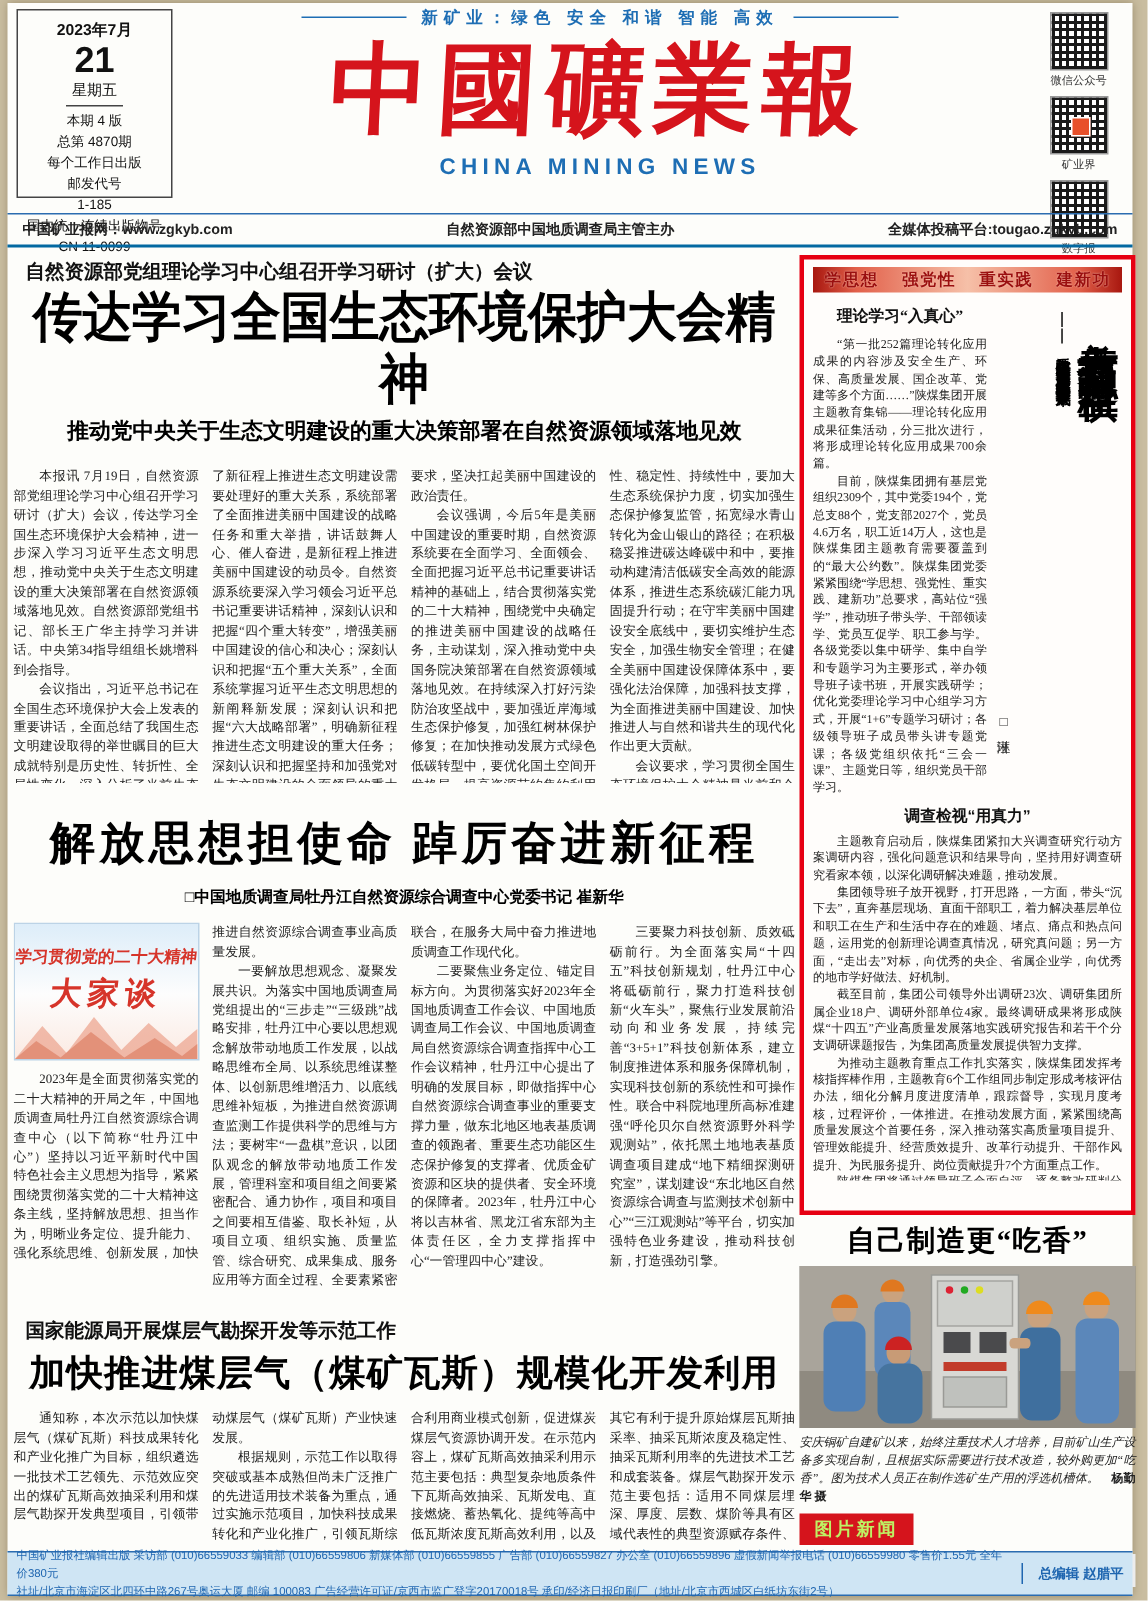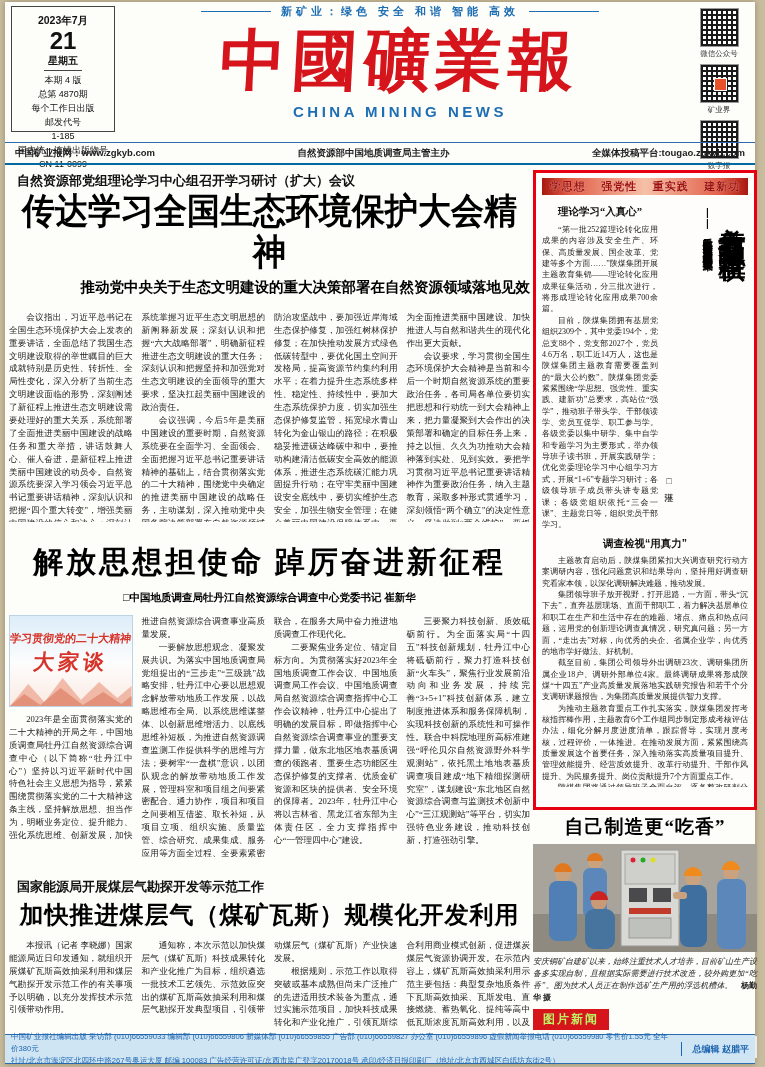--- a/index.html
+++ b/index.html
@@ -15,21 +15,21 @@
     background:#fdfdfa;box-shadow:0 0 6px rgba(90,75,40,.45);
   }
   
   .date-box{
     position:absolute;left:6px;top:4px;width:104px;height:126px;
     border:1px solid #444;text-align:center;color:#111;
     padding-top:5px;box-sizing:border-box;font-size:9px;line-height:1.55;
   }
   .date-box .d-month{font-size:10.5px;font-weight:bold;}
   .date-box .d-day{font-size:24px;font-weight:bold;line-height:1.05;}
-  .date-box .d-week{font-size:10px;border-bottom:1px solid #444;display:inline-block;padding:0 4px 1px;margin-bottom:3px;font-weight:bold;}
+  .date-box .d-week{font-size:10px;border-bottom:1px solid #444;display:inline-block;padding:0 4px 1px;margin-bottom:3px;}
   .masthead{
     position:absolute;left:130px;top:2px;width:530px;text-align:center;
   }
   .tagline{
     color:#1e6eb4;font-size:11px;font-weight:bold;letter-spacing:4px;
     display:flex;align-items:center;justify-content:center;gap:10px;
   }
   .tagline:before,.tagline:after{content:"";flex:0 0 70px;height:1px;background:#1e6eb4;}
   .brand{
     font-family:"Liberation Serif","DejaVu Serif",serif;
@@ -62,21 +62,21 @@
     font-family:"Liberation Serif","DejaVu Serif",serif;
   }
   .bodycols p,.feature-text p{margin:0;text-indent:2em;}
   
   .lead{position:absolute;left:4px;top:168px;width:521px;height:352px;overflow:hidden;}
   .lead .kicker{margin:2px 0 4px 8px;}
   .lead-headline{
     font-size:33px;font-weight:900;color:#000;text-align:center;
     letter-spacing:0px;line-height:1.15;transform:scaleY(1.08);
   }
-  .lead-subhead{font-size:14.5px;font-weight:bold;text-align:right;margin:8px 0 14px;}
+  .lead-subhead{font-size:14.5px;font-weight:bold;text-align:center;margin:8px 0 14px;}
   .lead .bodycols{height:236px;overflow:hidden;}
   
   .feature{
     position:absolute;left:528px;top:168px;width:224px;height:640px;
     border:3px solid #e60012;box-sizing:border-box;background:#fffdfb;
     padding:5px 6px;overflow:hidden;
   }
   .feature-banner{
     height:17px;display:flex;align-items:center;justify-content:space-around;
     background:linear-gradient(90deg,#a8170f,#e2604a 14%,#f6c0a8 50%,#e2604a 86%,#a8170f);
@@ -199,20 +199,21 @@
     <span>中国矿业报网：www.zgkyb.com</span>
     <span>自然资源部中国地质调查局主管主办</span>
     <span>全媒体投稿平台:tougao.zgkyb.com</span>
   </div>
 
   <div class="lead">
     <div class="kicker">自然资源部党组理论学习中心组召开学习研讨（扩大）会议</div>
     <div class="lead-headline">传达学习全国生态环境保护大会精神</div>
     <div class="lead-subhead">推动党中央关于生态文明建设的重大决策部署在自然资源领域落地见效</div>
     <div class="bodycols">
+        <p>本报讯 7月19日，自然资源部党组理论学习中心组召开学习研讨（扩大）会议，传达学习全国生态环境保护大会精神，进一步深入学习习近平生态文明思想，推动党中央关于生态文明建设的重大决策部署在自然资源领域落地见效。自然资源部党组书记、部长王广华主持学习并讲话。中央第34指导组组长姚增科到会指导。</p>
         <p>会议指出，习近平总书记在全国生态环境保护大会上发表的重要讲话，全面总结了我国生态文明建设取得的举世瞩目的巨大成就特别是历史性、转折性、全局性变化，深入分析了当前生态文明建设面临的形势，深刻阐述了新征程上推进生态文明建设需要处理好的重大关系，系统部署了全面推进美丽中国建设的战略任务和重大举措，讲话鼓舞人心、催人奋进，是新征程上推进美丽中国建设的动员令。自然资源系统要深入学习领会习近平总书记重要讲话精神，深刻认识和把握“四个重大转变”，增强美丽中国建设的信心和决心；深刻认识和把握“五个重大关系”，全面系统掌握习近平生态文明思想的新阐释新发展；深刻认识和把握“六大战略部署”，明确新征程推进生态文明建设的重大任务；深刻认识和把握坚持和加强党对生态文明建设的全面领导的重大要求，坚决扛起美丽中国建设的政治责任。</p>
         <p>会议强调，今后5年是美丽中国建设的重要时期，自然资源系统要在全面学习、全面领会、全面把握习近平总书记重要讲话精神的基础上，结合贯彻落实党的二十大精神，围绕党中央确定的推进美丽中国建设的战略任务，主动谋划，深入推动党中央国务院决策部署在自然资源领域落地见效。在持续深入打好污染防治攻坚战中，要加强近岸海域生态保护修复，加强红树林保护修复；在加快推动发展方式绿色低碳转型中，要优化国土空间开发格局，提高资源节约集约利用水平；在着力提升生态系统多样性、稳定性、持续性中，要加大生态系统保护力度，切实加强生态保护修复监管，拓宽绿水青山转化为金山银山的路径；在积极稳妥推进碳达峰碳中和中，要推动构建清洁低碳安全高效的能源体系，推进生态系统碳汇能力巩固提升行动；在守牢美丽中国建设安全底线中，要切实维护生态安全，加强生物安全管理；在健全美丽中国建设保障体系中，要强化法治保障，加强科技支撑，为全面推进美丽中国建设、加快推进人与自然和谐共生的现代化作出更大贡献。</p>
         <p>会议要求，学习贯彻全国生态环境保护大会精神是当前和今后一个时期自然资源系统的重要政治任务，各司局各单位要切实把思想和行动统一到大会精神上来，把力量凝聚到大会作出的决策部署和确定的目标任务上来，持之以恒、久久为功推动大会精神落到实处、见到实效。要把学习贯彻习近平总书记重要讲话精神作为重要政治任务，纳入主题教育，采取多种形式贯通学习，深刻领悟“两个确立”的决定性意义，坚决做到“两个维护”。要抓紧研究贯彻落实大会精神的对策举措，深化重大课题研究，出台自然资源部贯彻落实大会精神的文件，提出建设性、可操作、能落地的有效措施。要抓好贯彻大会精神的系列宣传报道，增强全民节约意识、环保意识、生态意识，引导全社会形成爱护自然、勤俭节约、绿色低碳的良好氛围。</p>
       </div>
   </div>
 
   <div class="feature">
     <div class="feature-banner">
         <span>学思想</span>
         <span>强党性</span>
@@ -261,21 +262,20 @@
           <p>二要聚焦业务定位、锚定目标方向。为贯彻落实好2023年全国地质调查工作会议、中国地质调查局工作会议、中国地质调查局自然资源综合调查指挥中心工作会议精神，牡丹江中心提出了明确的发展目标，即做指挥中心自然资源综合调查事业的重要支撑力量，做东北地区地表基质调查的领跑者、重要生态功能区生态保护修复的支撑者、优质金矿资源和区块的提供者、安全环境的保障者。2023年，牡丹江中心将以吉林省、黑龙江省东部为主体责任区，全力支撑指挥中心“一管理四中心”建设。</p>
           <p>三要聚力科技创新、质效砥砺前行。为全面落实局“十四五”科技创新规划，牡丹江中心将砥砺前行，聚力打造科技创新“火车头”，聚焦行业发展前沿动向和业务发展，持续完善“3+5+1”科技创新体系，建立制度推进体系和服务保障机制，实现科技创新的系统性和可操作性。联合中科院地理所高标准建强“呼伦贝尔自然资源野外科学观测站”，依托黑土地地表基质调查项目建成“地下精细探测研究室”，谋划建设“东北地区自然资源综合调查与监测技术创新中心”“三江观测站”等平台，切实加强特色业务建设，推动科技创新，打造强劲引擎。</p>
         </div>
     </div>
   </div>
 
   <div class="gas">
     <div class="kicker">国家能源局开展煤层气勘探开发等示范工作</div>
     <div class="gas-headline">加快推进煤层气（煤矿瓦斯）规模化开发利用</div>
     <div class="bodycols">
-        <p>本报讯（记者 李晓娜）国家能源局近日印发通知，就组织开展煤矿瓦斯高效抽采利用和煤层气勘探开发示范工作的有关事项予以明确，以充分发挥技术示范引领带动作用。</p>
         <p>通知称，本次示范以加快煤层气（煤矿瓦斯）科技成果转化和产业化推广为目标，组织遴选一批技术工艺领先、示范效应突出的煤矿瓦斯高效抽采利用和煤层气勘探开发典型项目，引领带动煤层气（煤矿瓦斯）产业快速发展。</p>
         <p>根据规则，示范工作以取得突破或基本成熟但尚未广泛推广的先进适用技术装备为重点，通过实施示范项目，加快科技成果转化和产业化推广，引领瓦斯综合利用商业模式创新，促进煤炭煤层气资源协调开发。在示范内容上，煤矿瓦斯高效抽采利用示范主要包括：典型复杂地质条件下瓦斯高效抽采、瓦斯发电、直接燃烧、蓄热氧化、提纯等高中低瓦斯浓度瓦斯高效利用，以及其它有利于提升原始煤层瓦斯抽采率、抽采瓦斯浓度及稳定性、抽采瓦斯利用率的先进技术工艺和成套装备。煤层气勘探开发示范主要包括：适用不同煤层埋深、厚度、层数、煤阶等具有区域代表性的典型资源赋存条件、资源探明和产能建设效率较高、预期经济性较好的新技术新工艺新装备。</p>
       </div>
   </div>
 
   <div class="photo-news">
     <div class="photo-headline">自己制造更“吃香”</div>
     <div class="photo-frame">
       <svg viewBox="0 0 224 108" width="224" height="108">
         <rect width="224" height="108" fill="#a9a49b"></rect>

